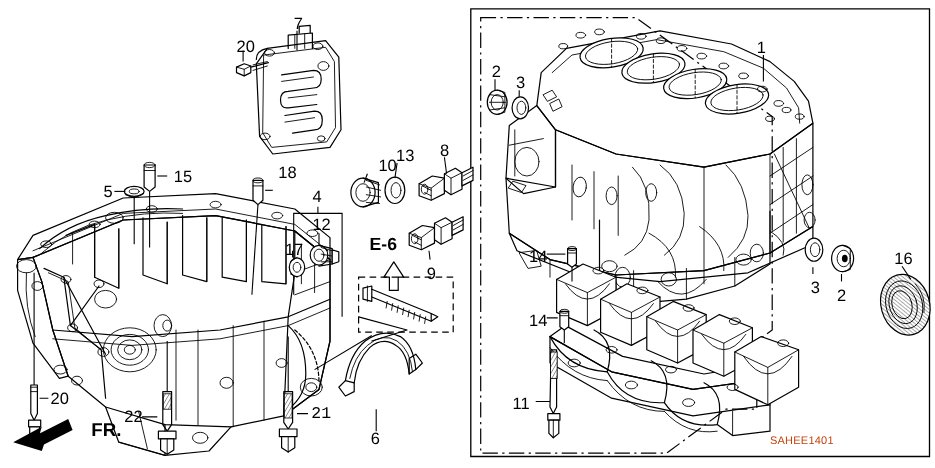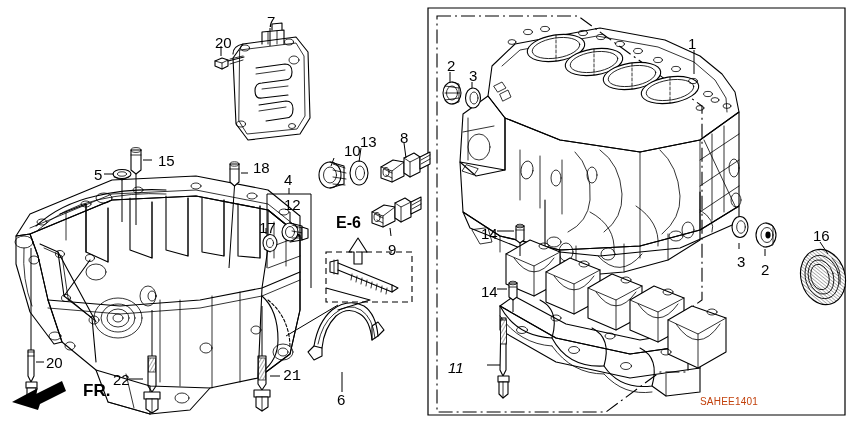--- a/index.html
+++ b/index.html
@@ -551,30 +551,30 @@
   </svg>
 
   <span class="callout" style="left:688px; top:36px;">1</span>
   <span class="callout" style="left:447px; top:58px;">2</span>
   <span class="callout" style="left:469px; top:68px;">3</span>
   <span class="callout" style="left:761px; top:262px;">2</span>
   <span class="callout" style="left:737px; top:254px;">3</span>
   <span class="callout" style="left:813px; top:228px;">16</span>
   <span class="callout" style="left:481px; top:226px;">14</span>
   <span class="callout" style="left:481px; top:284px;">14</span>
-  <span class="callout" style="left:448px; top:360px;font-style:italic;">11</span>
+  <span class="callout" style="left:466px; top:360px;">11</span>
   <span class="callout" style="left:267px; top:14px;">7</span>
   <span class="callout" style="left:215px; top:35px;">20</span>
   <span class="callout" style="left:344px; top:143px;">10</span>
   <span class="callout" style="left:360px; top:134px;">13</span>
   <span class="callout" style="left:400px; top:130px;">8</span>
   <span class="callout" style="left:388px; top:242px;">9</span>
   <span class="callout" style="left:158px; top:153px;">15</span>
   <span class="callout" style="left:94px;  top:167px;">5</span>
-  <span class="callout" style="left:253px; top:160px;text-align:center;">18</span>
+  <span class="callout" style="left:253px; top:150px;text-align:center;">18</span>
   <span class="callout" style="left:284px; top:172px;">4</span>
   <span class="callout" style="left:284px; top:197px;">12</span>
   <span class="callout" style="left:259px; top:220px;">17</span>
   <span class="callout" style="left:46px;  top:355px;">20</span>
   <span class="callout" style="left:113px; top:372px;">22</span>
   <span class="callout" style="left:283px; top:369px;font-family:Liberation Mono, monospace;">21</span>
   <span class="callout" style="left:337px; top:392px;">6</span>
 
   <span class="callout bold" style="left:336px; top:215px; font-size:16px;">E-6</span>
 

